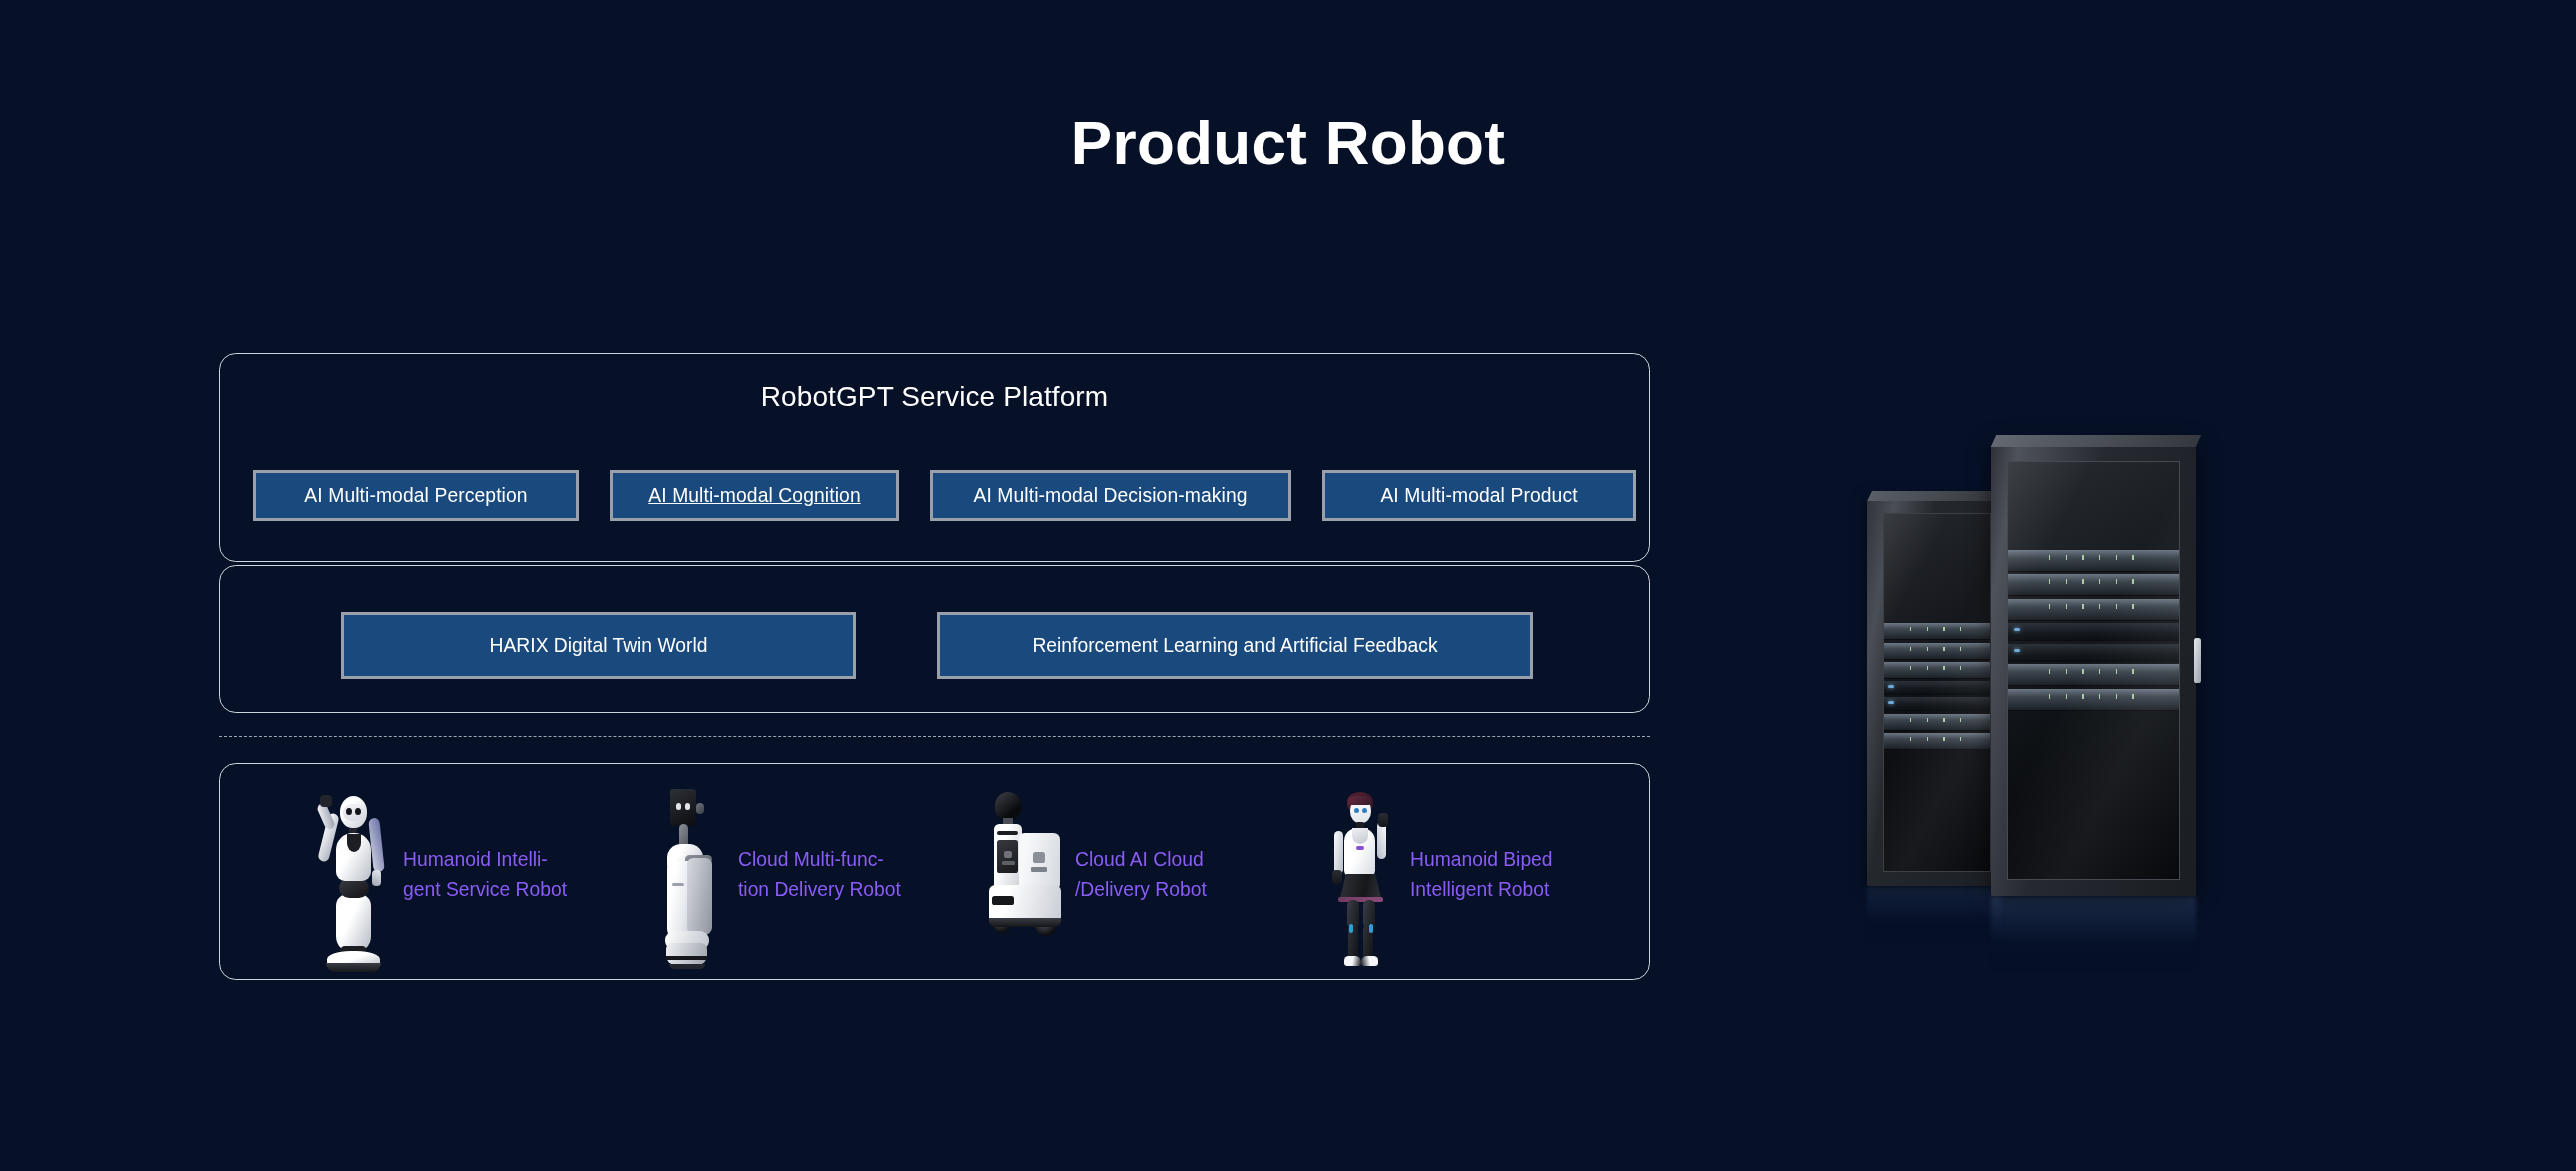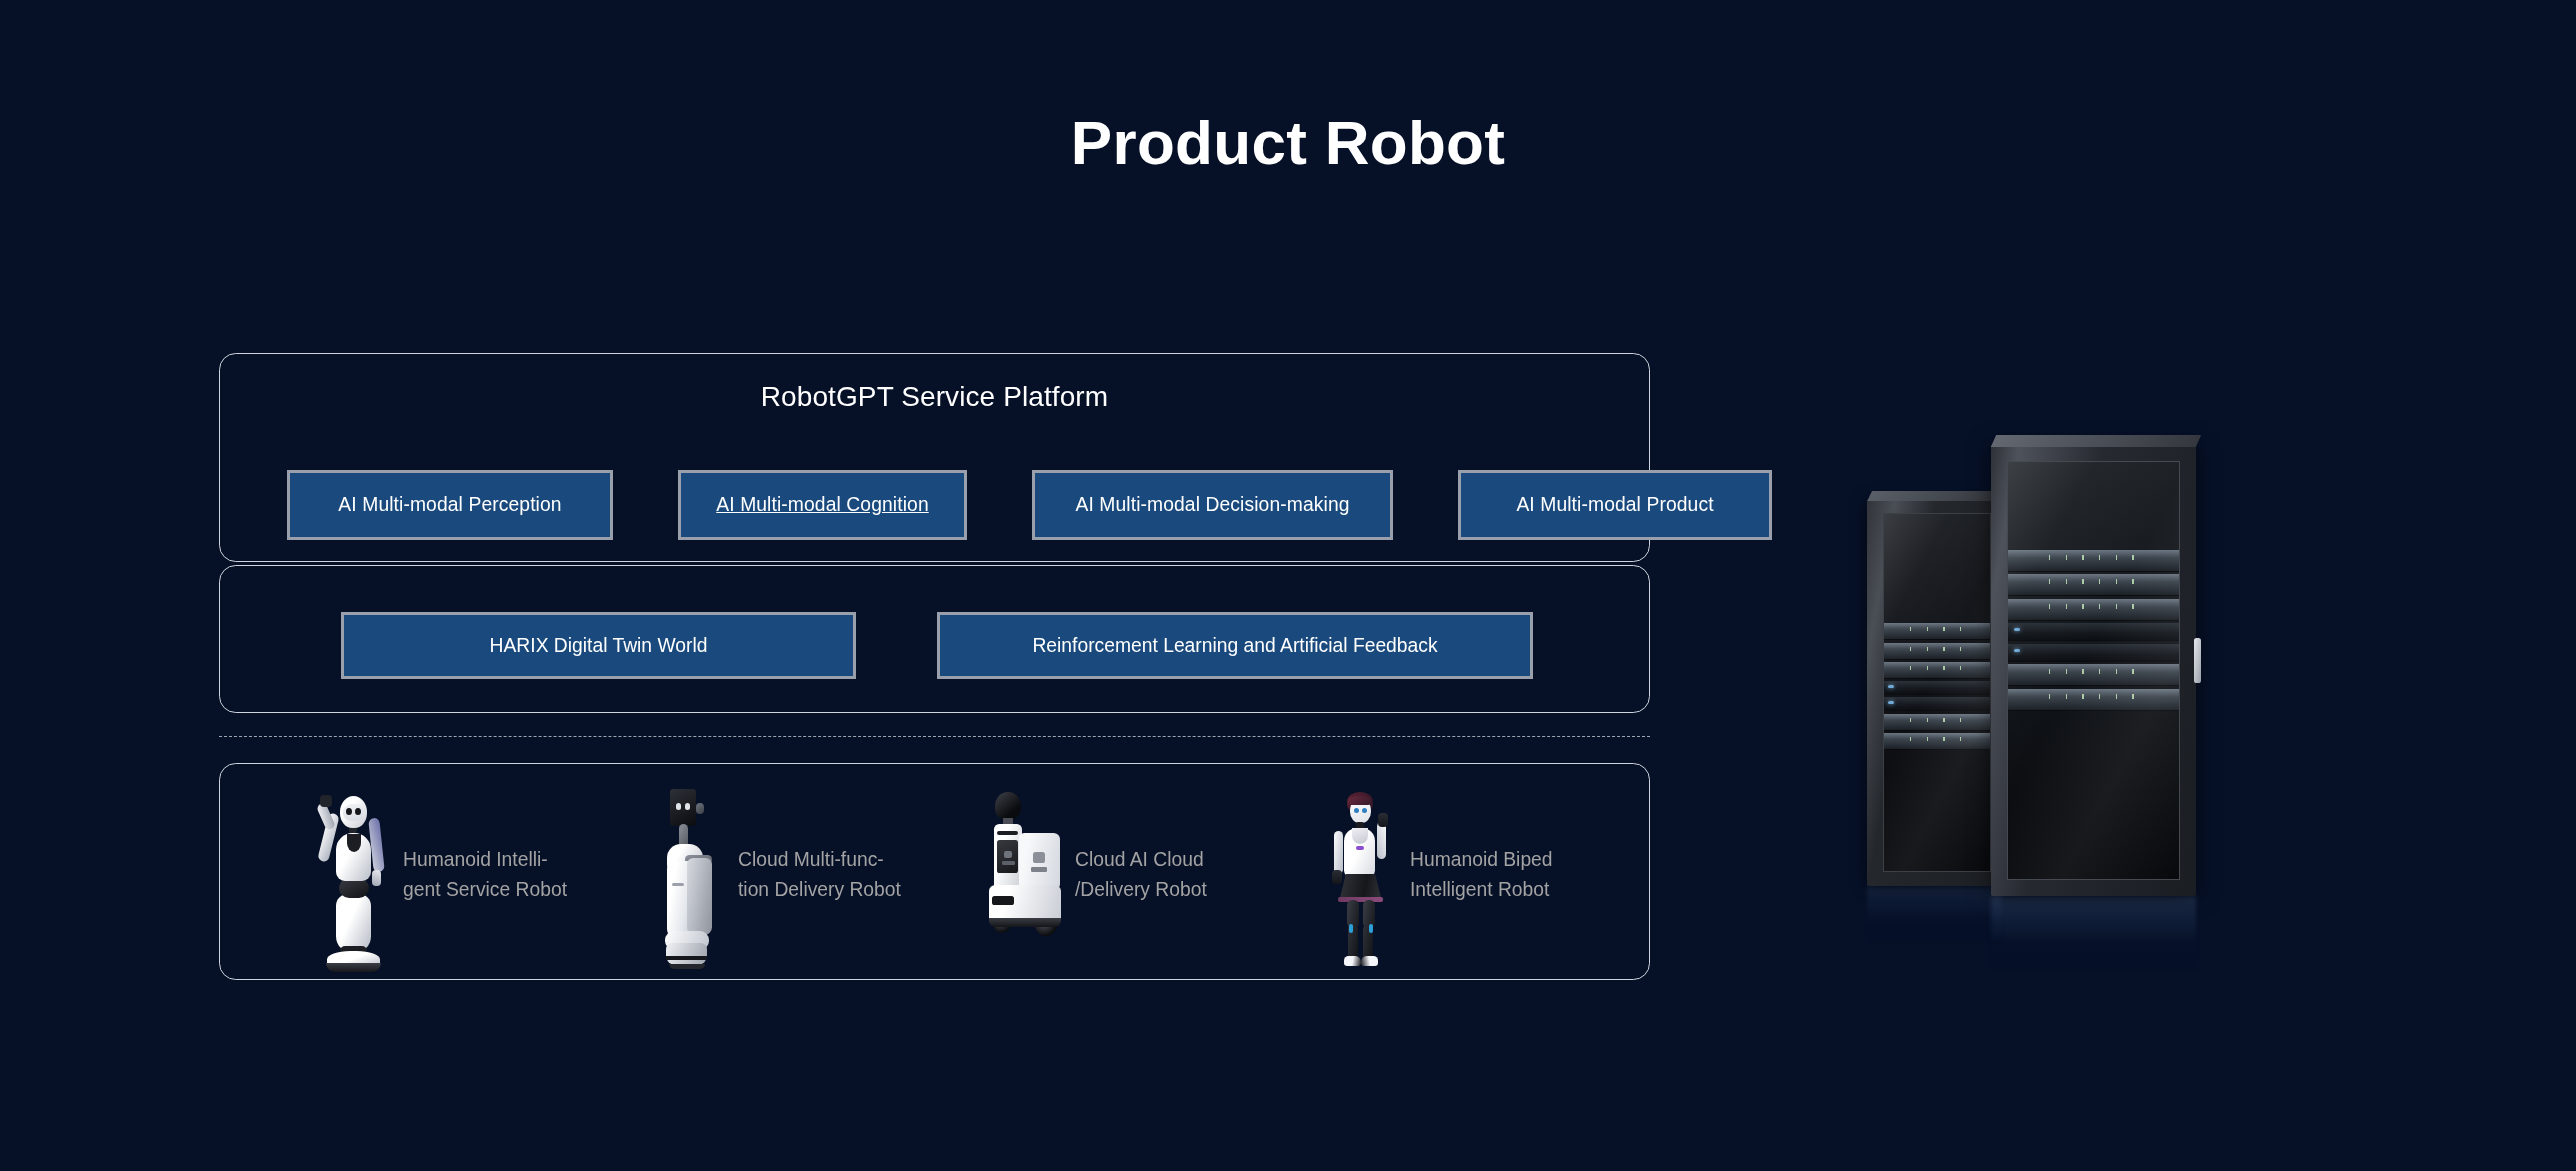--- a/index.html
+++ b/index.html
@@ -82,30 +82,29 @@
     top: 116px;
     width: 1365px;
     display: flex;
     gap: 31px;
     align-items: stretch;
   }
 
   .cap-btn {
     background: #1a4a7d;
     border: 3.2px solid #9aa0ab;
-    height: 70px;
+    height: 51px;
     display: flex;
     align-items: center;
     justify-content: center;
     color: #ffffff;
     font-size: 19.3px;
     letter-spacing: 0.1px;
     padding: 0 14px;
     white-space: nowrap;
-    margin-left: 34px;
   }
 
   .cap-btn.w1 { flex: 0 0 326px; }
   .cap-btn.w2 { flex: 0 0 289px; text-decoration: underline; }
   .cap-btn.w3 { flex: 0 0 361px; }
   .cap-btn.w4 { flex: 0 0 314px; }
 
   
   .twin-row {
     position: absolute;
@@ -154,21 +153,21 @@
 
   .robot-art {
     position: relative;
     width: 90px;
     height: 180px;
     flex: 0 0 90px;
   }
 
   .robot-label {
     margin-left: 9px;
-    color: #a3a3a3;
+    color: #8b5cf6;
     font-size: 19.3px;
     line-height: 1.52;
     white-space: pre-line;
   }
 
   
   .rb { position: absolute; }
 
   
   .h-head   { left: 36px; top: 11.6px; width: 27px; height: 32px; border-radius: 50% 50% 46% 46%;

